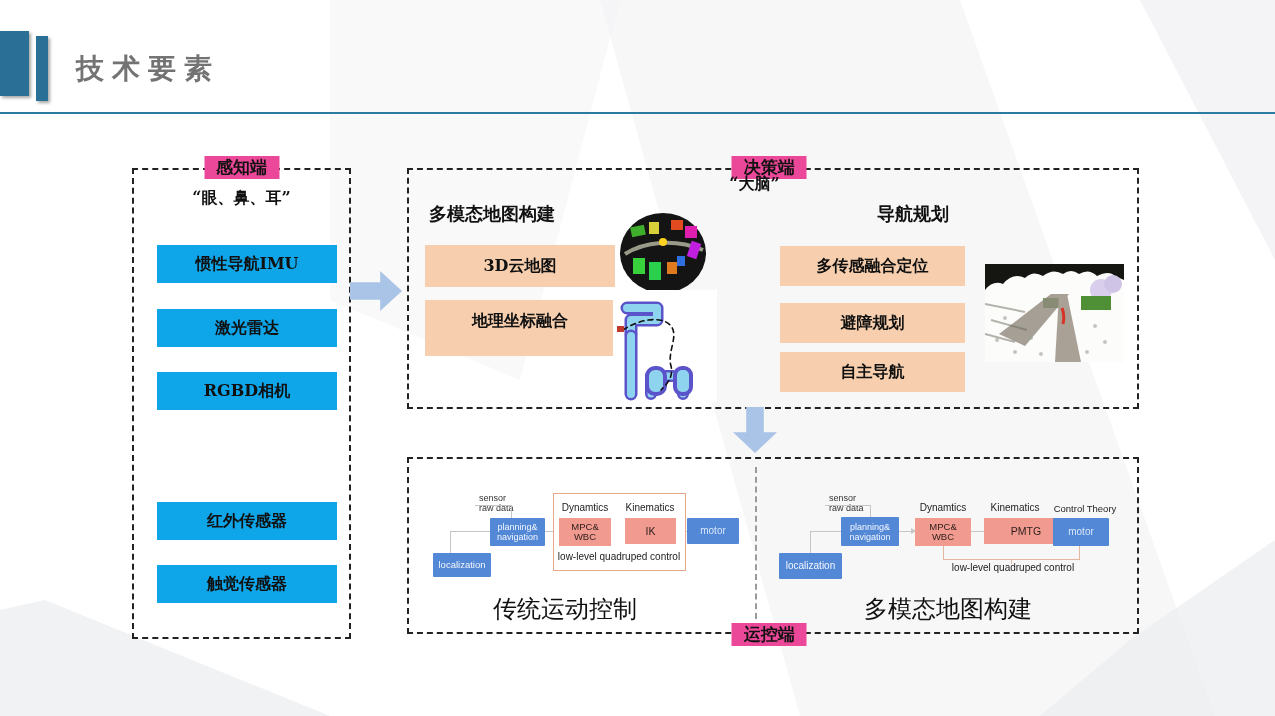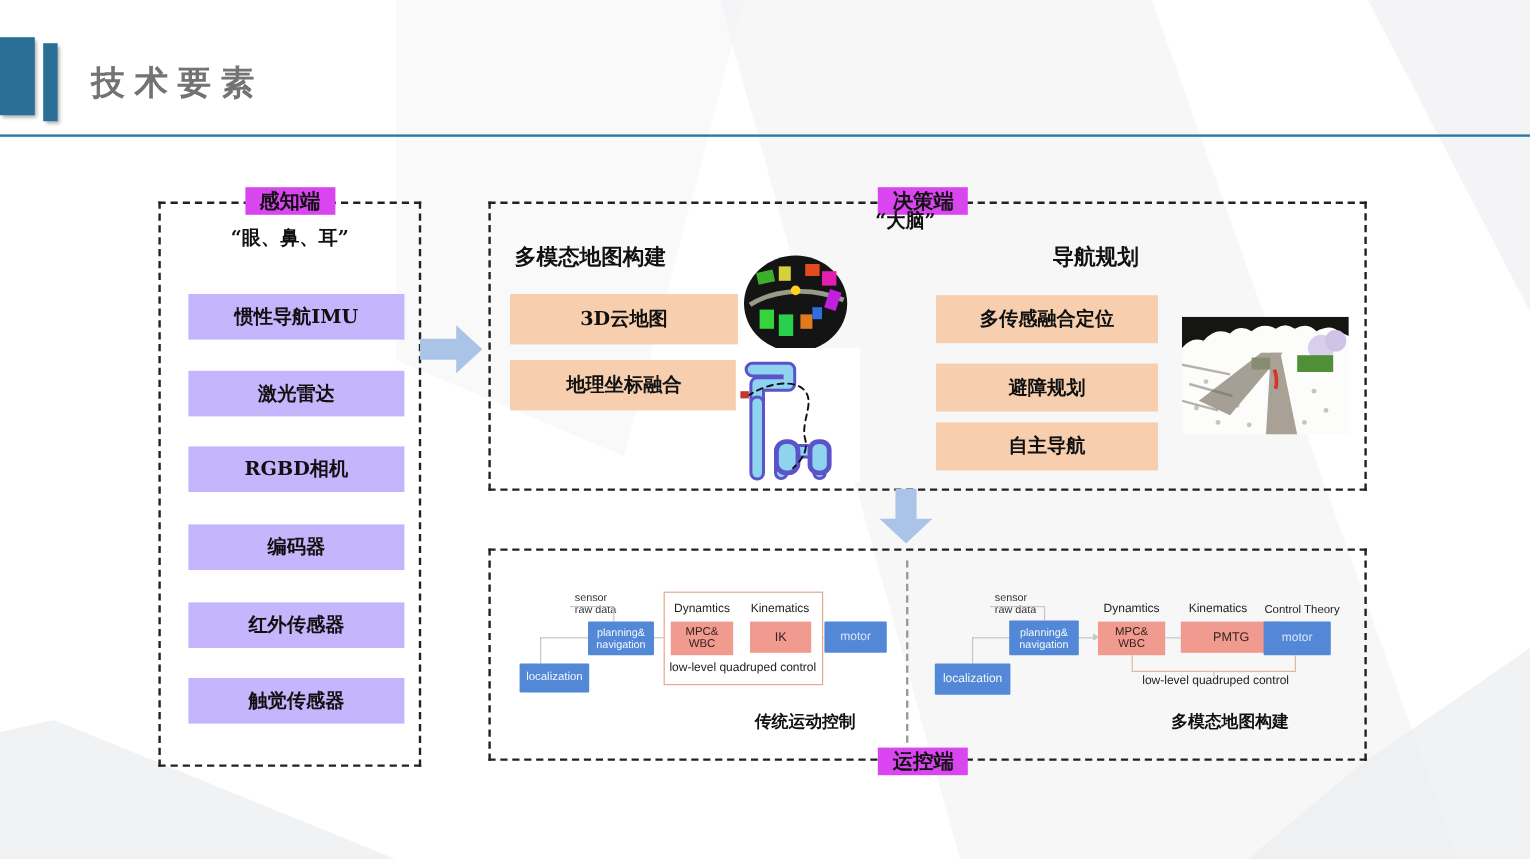--- a/index.html
+++ b/index.html
@@ -8,27 +8,27 @@
   .bgdeco{position:absolute;inset:0;z-index:0;}
 
   
   .accent-bar{position:absolute;background:#2a6f96;box-shadow:2px 2px 3px rgba(0,0,0,.35);z-index:3;}
   .slide-title{position:absolute;left:76px;top:50px;font-size:28px;font-weight:bold;
                letter-spacing:8px;color:#737373;z-index:3;}
   .header-rule{position:absolute;left:0;top:112px;width:1275px;height:2px;background:#2b7aa2;z-index:3;}
 
   
   .panel{position:absolute;border:2px dashed #222;z-index:2;}
-  .panel-tag{position:absolute;background:#d946ef;padding:0 12px;font-family:"DejaVu Serif","Liberation Serif",serif;
+  .panel-tag{position:absolute;background:#ec4899;padding:0 12px;font-family:"DejaVu Serif","Liberation Serif",serif;
              font-size:17px;font-weight:600;white-space:nowrap;z-index:4;}
   .panel-sub{position:absolute;font-family:"DejaVu Serif","Liberation Serif",serif;font-size:16px;
              font-weight:600;white-space:nowrap;z-index:4;}
 
   
-  .sensor-box{position:absolute;left:23px;width:180px;height:38px;background:#c4b5fd;
+  .sensor-box{position:absolute;left:23px;width:180px;height:38px;background:#0ea5e9;
               font-family:"DejaVu Serif","Liberation Serif",serif;font-size:16px;font-weight:600;
               line-height:38px;text-align:center;color:#101010;}
 
   
   .orange-box{position:absolute;background:#f7cfae;font-family:"DejaVu Serif","Liberation Serif",serif;
               font-size:16px;font-weight:600;text-align:center;color:#101010;}
   .col-header{position:absolute;font-family:"DejaVu Serif","Liberation Serif",serif;font-size:18px;
               font-weight:700;text-align:left;white-space:nowrap;}
 
   
@@ -42,22 +42,22 @@
              line-height:10px;display:flex;align-items:center;justify-content:center;
              text-align:center;flex-direction:column;border-radius:1px;}
   .flow-salmon{position:absolute;background:#f09a90;color:#33211e;font-size:9.5px;line-height:10.5px;
              display:flex;align-items:center;justify-content:center;text-align:center;flex-direction:column;}
   .flow-label{position:absolute;font-size:10px;color:#222;text-align:center;white-space:nowrap;}
   .flow-small{position:absolute;font-size:9px;line-height:10px;color:#333;margin-left:39px;}
   .wire{position:absolute;background:#c6c6c6;}
   .wirehead{position:absolute;width:0;height:0;border-top:3px solid transparent;border-bottom:3px solid transparent;
             border-left:5px solid #c6c6c6;}
   .ll-container{position:absolute;border:1px solid #e5a88a;background:#fff;}
-  .flow-caption{position:absolute;font-family:"DejaVu Serif","Liberation Serif",serif;font-size:14px;
-                font-weight:700;text-align:right;white-space:nowrap;}
+  .flow-caption{position:absolute;font-family:"DejaVu Serif","Liberation Serif",serif;font-size:24px;
+                font-weight:400;text-align:left;white-space:nowrap;}
   .divider-v{position:absolute;border-left:2px dashed #9a9a9a;}
 </style>
 </head>
 <body>
 
 <div class="canvas">
 
   <svg class="bgdeco" width="1275" height="716" viewBox="0 0 1275 716">
     <polygon points="600,0 960,0 1215,716 800,716" fill="#f1f1f3" opacity="0.55"></polygon>
     <polygon points="330,0 620,0 520,380 330,300" fill="#f4f4f6" opacity="0.5"></polygon>
@@ -70,34 +70,33 @@
   <div class="accent-bar" style="left:36px;top:36px;width:12px;height:65px;"></div>
   <div class="slide-title">技术要素</div>
   <div class="header-rule"></div>
 
   <div class="panel" style="left:132px;top:168px;width:215px;height:467px;">
     <div class="panel-tag" style="left:50%;top:-14px;transform:translateX(-50%);">感知端</div>
     <div class="panel-sub" style="left:50%;top:18px;transform:translateX(-50%);">“眼、鼻、耳”</div>
     <div class="sensor-box" style="top:75px;">惯性导航IMU</div>
     <div class="sensor-box" style="top:139px;">激光雷达</div>
     <div class="sensor-box" style="top:202px;">RGBD相机</div>
-    <div class="sensor-box" style="top:267px;">编码器</div>
     <div class="sensor-box" style="top:332px;">红外传感器</div>
     <div class="sensor-box" style="top:395px;">触觉传感器</div>
   </div>
 
   <div class="arrow-right"></div>
 
   <div class="panel" style="left:407px;top:168px;width:728px;height:237px;">
     <div class="panel-tag" style="left:49.5%;top:-14px;transform:translateX(-50%);">决策端</div>
     <div class="panel-sub" style="left:44%;top:4px;">“大脑”</div>
 
     <div class="col-header" style="left:20px;top:32px;width:200px;">多模态地图构建</div>
     <div class="orange-box" style="left:16px;top:75px;width:190px;height:42px;line-height:42px;">3D云地图</div>
-    <div class="orange-box" style="left:16px;top:130px;width:190px;height:42px;line-height:42px;">地理坐标融合</div>
+    <div class="orange-box" style="left:16px;top:130px;width:190px;height:56px;line-height:42px;">地理坐标融合</div>
 
     <svg style="position:absolute;left:210px;top:42px;" width="88" height="82" viewBox="0 0 88 82">
       <ellipse cx="44" cy="41" rx="43" ry="40" fill="#141414"></ellipse>
       <path d="M6,42 C25,30 55,26 84,38" stroke="#9a9a88" stroke-width="4" fill="none"></path>
       <rect x="12" y="14" width="14" height="10" fill="#3fae2a" transform="rotate(-12 19 19)"></rect>
       <rect x="30" y="10" width="10" height="12" fill="#d6d13a"></rect>
       <rect x="52" y="8" width="12" height="10" fill="#e24a1f"></rect>
       <rect x="66" y="14" width="12" height="12" fill="#e01fb0"></rect>
       <rect x="70" y="30" width="10" height="16" fill="#c01fe0" transform="rotate(18 75 38)"></rect>
       <rect x="14" y="46" width="12" height="16" fill="#37d23c"></rect>

